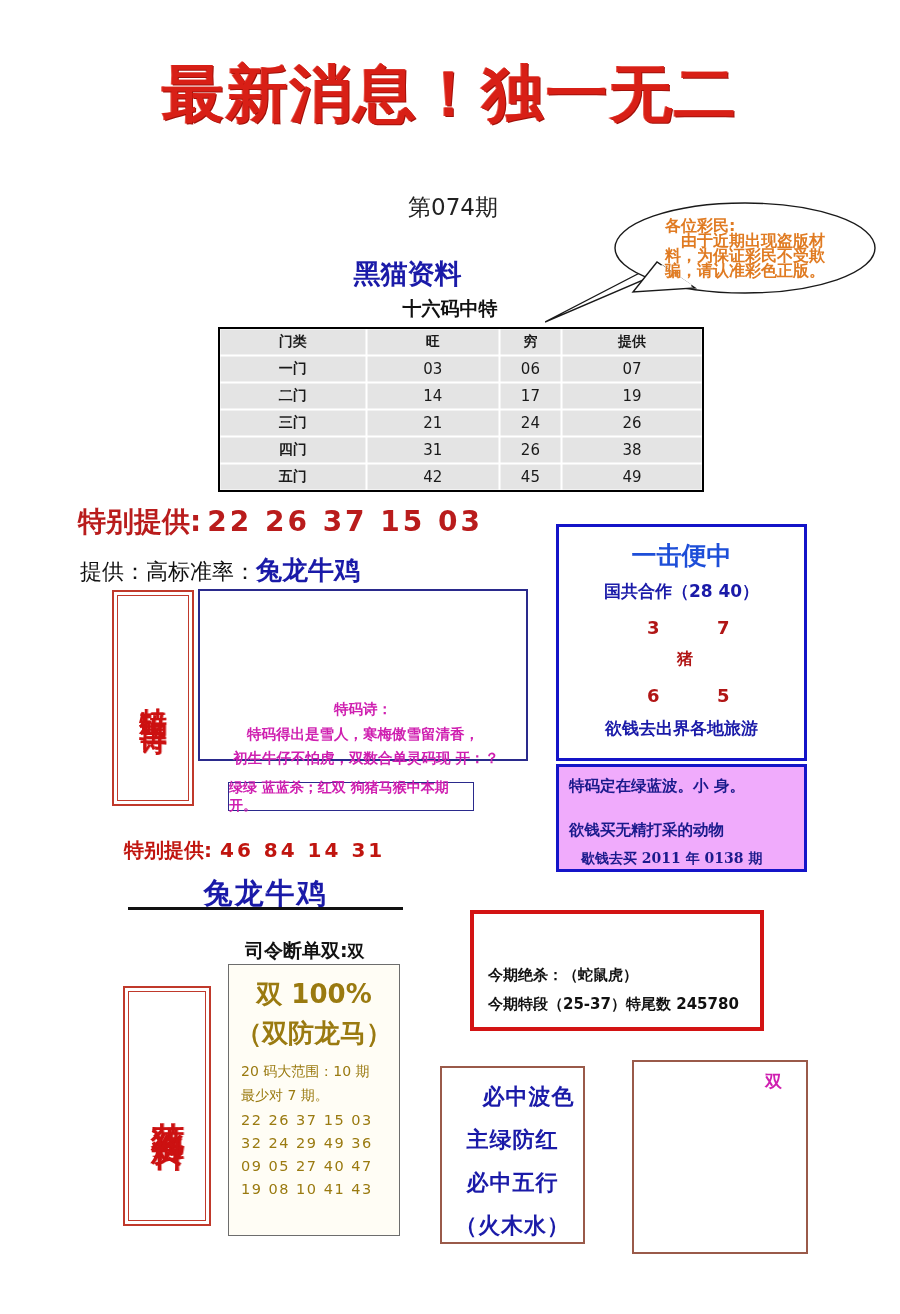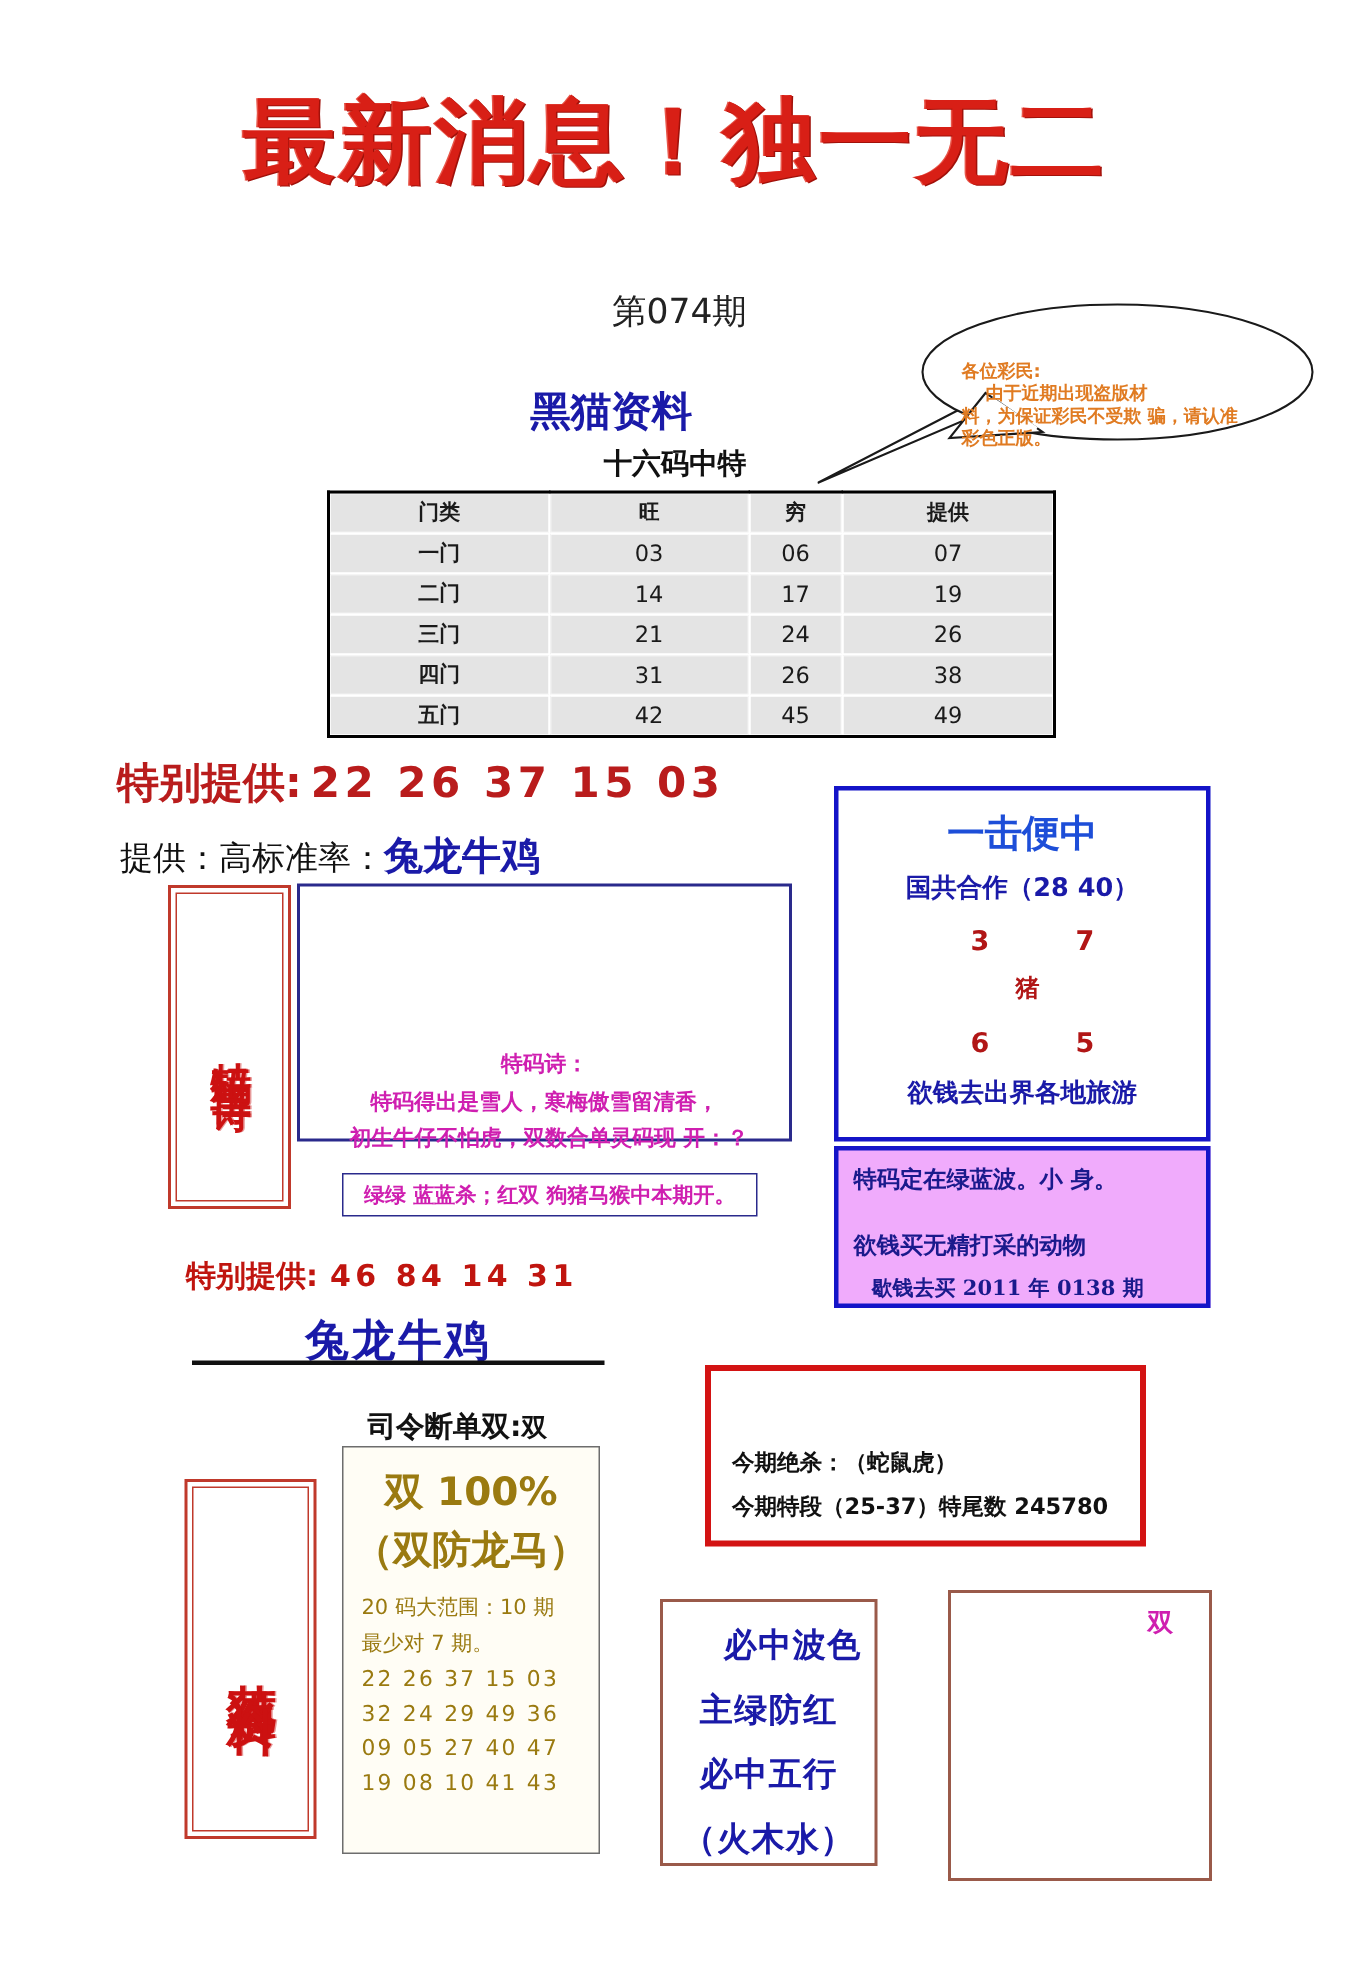--- a/index.html
+++ b/index.html
@@ -40,28 +40,27 @@
     font-size: 23px;
     color: #222222;
     font-family: "DejaVu Sans", "Liberation Sans", sans-serif;
   }
 
   
   .bubble-wrap { position: absolute; left: 545px; top: 196px; width: 345px; height: 130px; }
   .bubble-svg { position: absolute; left: 0; top: 0; }
   .bubble-text {
     position: absolute;
-    left: 96px; top: 22px;
+    left: 120px; top: 22px;
     width: 190px;
     color: #e07b22;
-    font-size: 12px;
+    font-size: 16px;
     line-height: 15px;
     font-weight: bold;
     font-family: "DejaVu Sans", sans-serif;
-    margin-top: 22px;
   }
   .bubble-text .indent { display: block; text-indent: 16px; }
 
   
   .heimao {
     position: absolute;
     left: 0; top: 256px; width: 815px;
     text-align: center;
     font-size: 27px;
     font-weight: bold;
@@ -199,21 +198,21 @@
     font-size: 14.5px;
     font-weight: bold;
     color: #cf1fb0;
     font-family: "DejaVu Sans", sans-serif;
   }
 
   
   .killbox {
     position: absolute;
     left: 228px; top: 782px;
-    width: 277px; height: 29px;
+    width: 246px; height: 29px;
     border: 1.5px solid #2a2a8c;
     background: #ffffff;
     box-sizing: border-box;
     display: flex;
     align-items: center;
     justify-content: center;
   }
   .killbox span {
     font-size: 14px;
     font-weight: bold;

